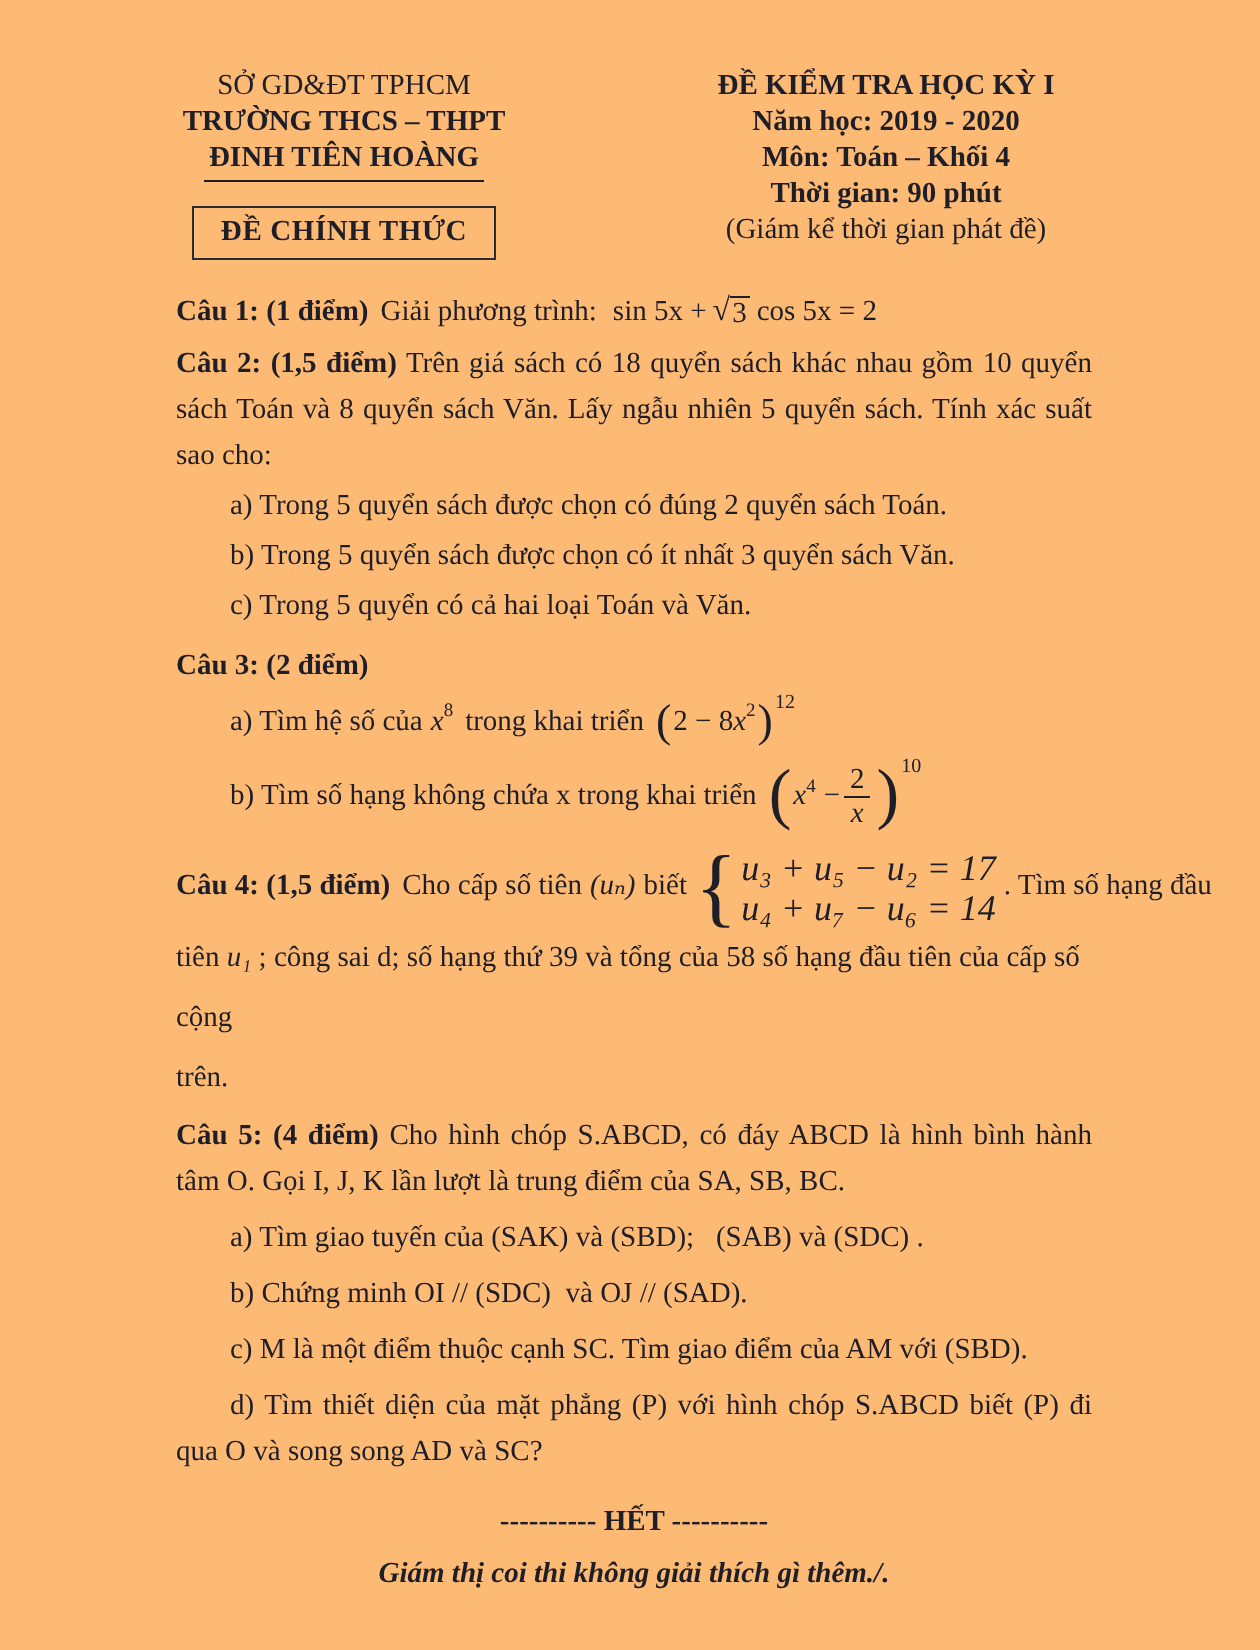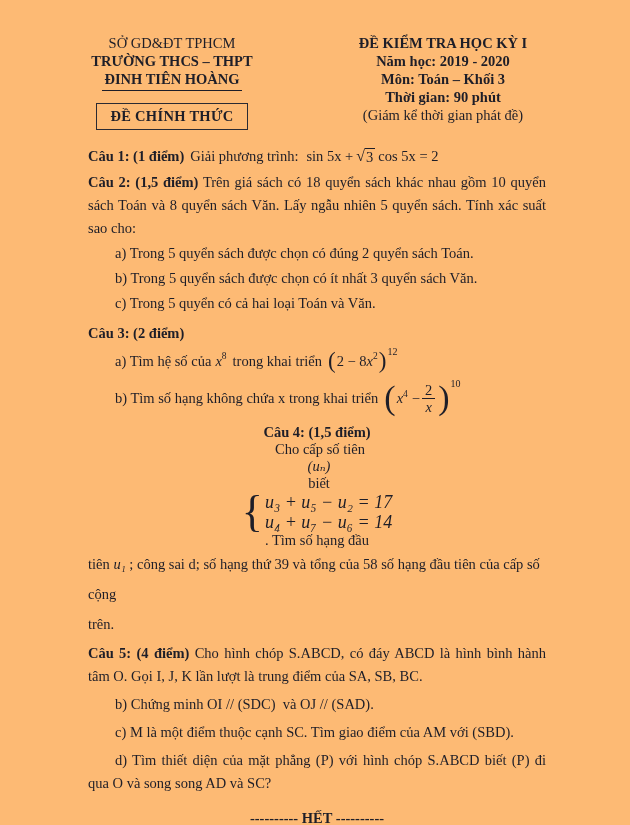--- a/index.html
+++ b/index.html
@@ -24,21 +24,21 @@
   .paren-note { font-weight:normal; }
   
   .main { padding:14px 84px 0 88px; }
   .q-label { font-weight:bold; }
   p.para { text-align:justify; line-height:23px; }
   .line { line-height:24px; }
   .item { text-indent:27px; line-height:24px; margin:1px 0; }
   .item-sp { text-indent:27px; line-height:23px; margin:5px 0; text-align:justify; }
   .gap2 { margin-top:3px; }
   .gap6 { margin-top:6px; }
-  .gap8 { margin-top:8px;flex-direction:column; }
+  .gap8 { margin-top:8px; }
   .gap10 { margin-top:10px; }
   
   .mrow { display:flex; align-items:center; flex-wrap:nowrap; white-space:nowrap; }
   .ml27 { margin-left:27px; }
   .mvar { font-style:italic; }
   sup.e { font-size:9.5px; line-height:0; position:relative; top:-5px; }
   .sqrt { display:inline-flex; align-items:flex-start; margin:0 3px; }
   .sqrt .radical { font-size:16px; line-height:16px; }
   .sqrt .radicand { border-top:1.2px solid #1e1e28; padding:1px 2px 0 1px; line-height:15px; }
   .bigparen { font-weight:400; line-height:0.9; margin:0 1px; }
@@ -70,21 +70,21 @@
       <span class="h-line">SỞ GD&amp;ĐT TPHCM</span>
       <span class="h-line bold">TRƯỜNG THCS – THPT</span>
       <span class="h-line"><span class="school-name">ĐINH TIÊN HOÀNG</span></span>
       <div class="stamp-wrap">
         <span class="stamp">ĐỀ CHÍNH THỨC</span>
       </div>
     </div>
     <div class="h-right">
       <span class="h-line bold">ĐỀ KIỂM TRA HỌC KỲ I</span>
       <span class="h-line bold">Năm học: 2019 - 2020</span>
-      <span class="h-line bold">Môn: Toán – Khối 3</span>
+      <span class="h-line bold">Môn: Toán – Khối 4</span>
       <span class="h-line bold">Thời gian: 90 phút</span>
       <span class="h-line paren-note">(Giám kể thời gian phát đề)</span>
     </div>
   </div>
 
   <div class="main">
 
     <div class="mrow line">
       <span class="q-label">Câu 1: (1 điểm)</span>
       <span class="sp6">Giải phương trình:</span>
@@ -150,20 +150,21 @@
     <p class="tall-line">
       <span>tiên</span>
       <span class="mvar">u₁</span><span> ; công sai d; số hạng thứ 39 và tổng của 58 số hạng đầu tiên của cấp số cộng</span>
     </p>
     <p class="tall-line">trên.</p>
 
     <p class="para gap2">
       <span class="q-label">Câu 5: (4 điểm)</span>
       <span>Cho hình chóp S.ABCD, có đáy ABCD là hình bình hành tâm O. Gọi I, J, K lần lượt là trung điểm của SA, SB, BC.</span>
     </p>
+    <p class="item-sp">a) Tìm giao tuyến của (SAK) và (SBD);&nbsp;&nbsp; (SAB) và (SDC) .</p>
     <p class="item-sp">b) Chứng minh OI // (SDC)&nbsp; và OJ // (SAD).</p>
     <p class="item-sp">c) M là một điểm thuộc cạnh SC. Tìm giao điểm của AM với (SBD).</p>
     <p class="item-sp">d) Tìm thiết diện của mặt phẳng (P) với hình chóp S.ABCD biết (P) đi qua O và song song AD và SC?</p>
 
     <div class="footer">
       <div class="het">---------- HẾT ----------</div>
       <div class="note">Giám thị coi thi không giải thích gì thêm./.</div>
     </div>
 
   </div>

